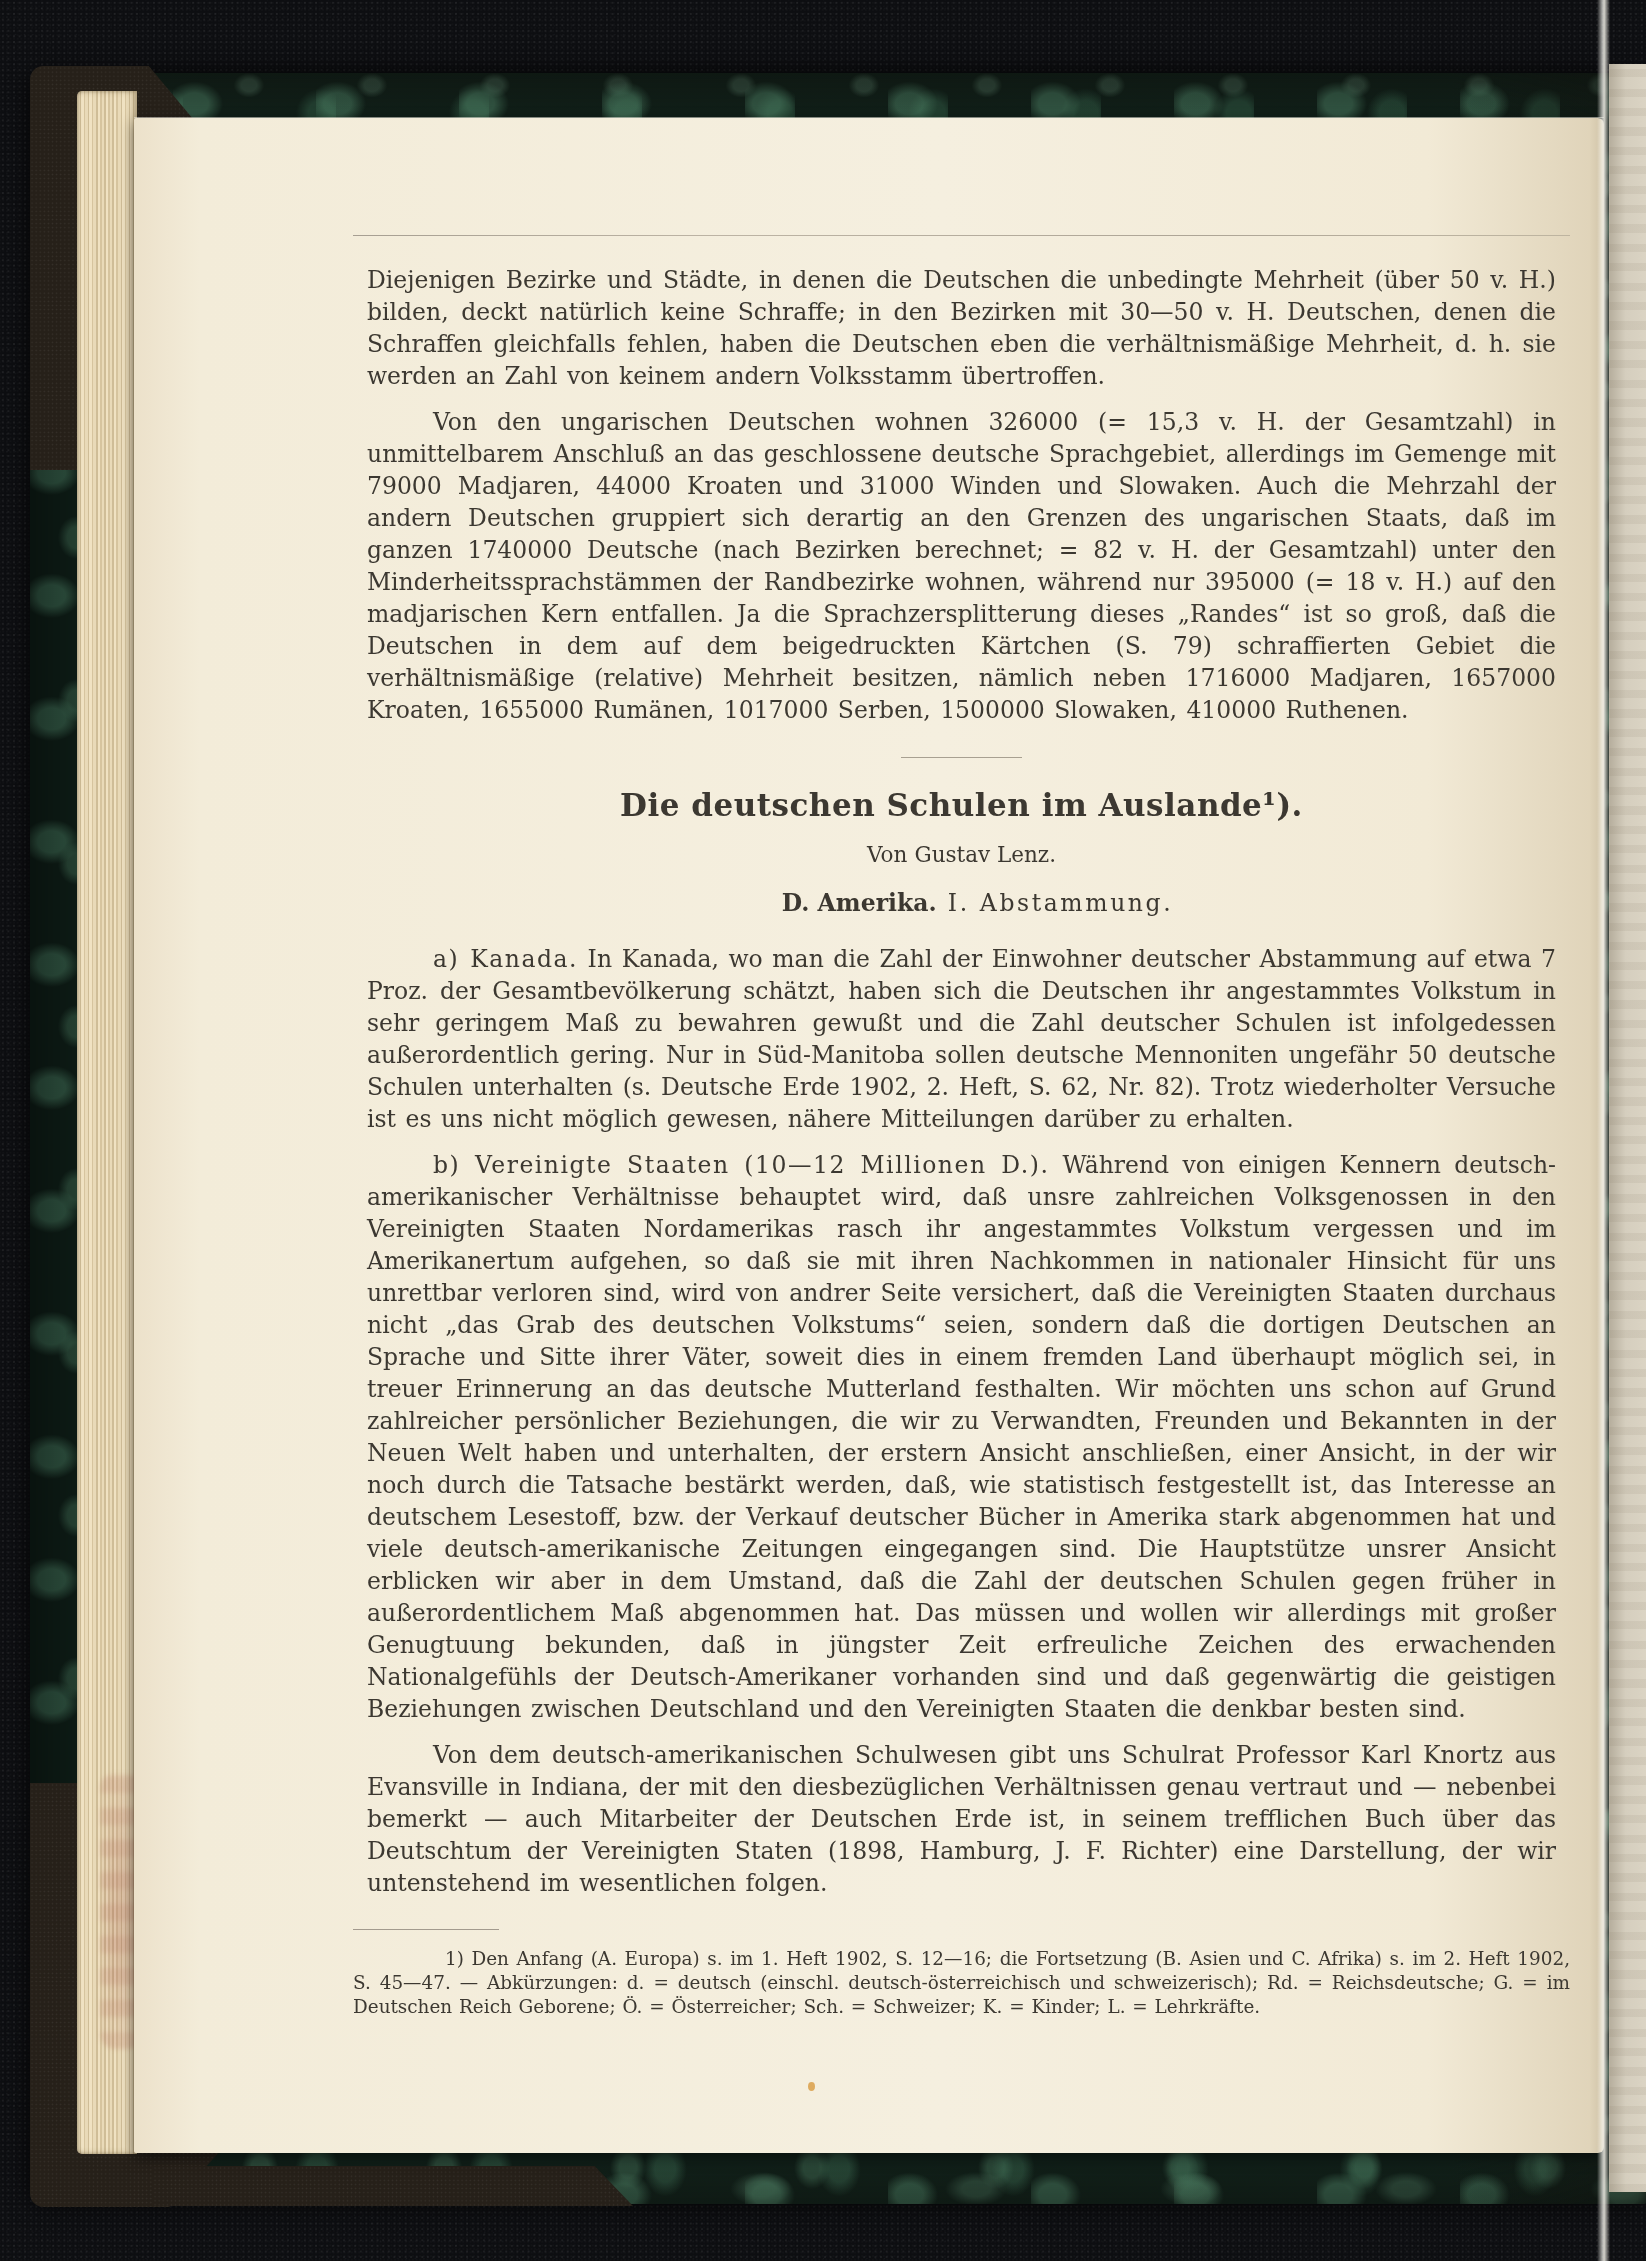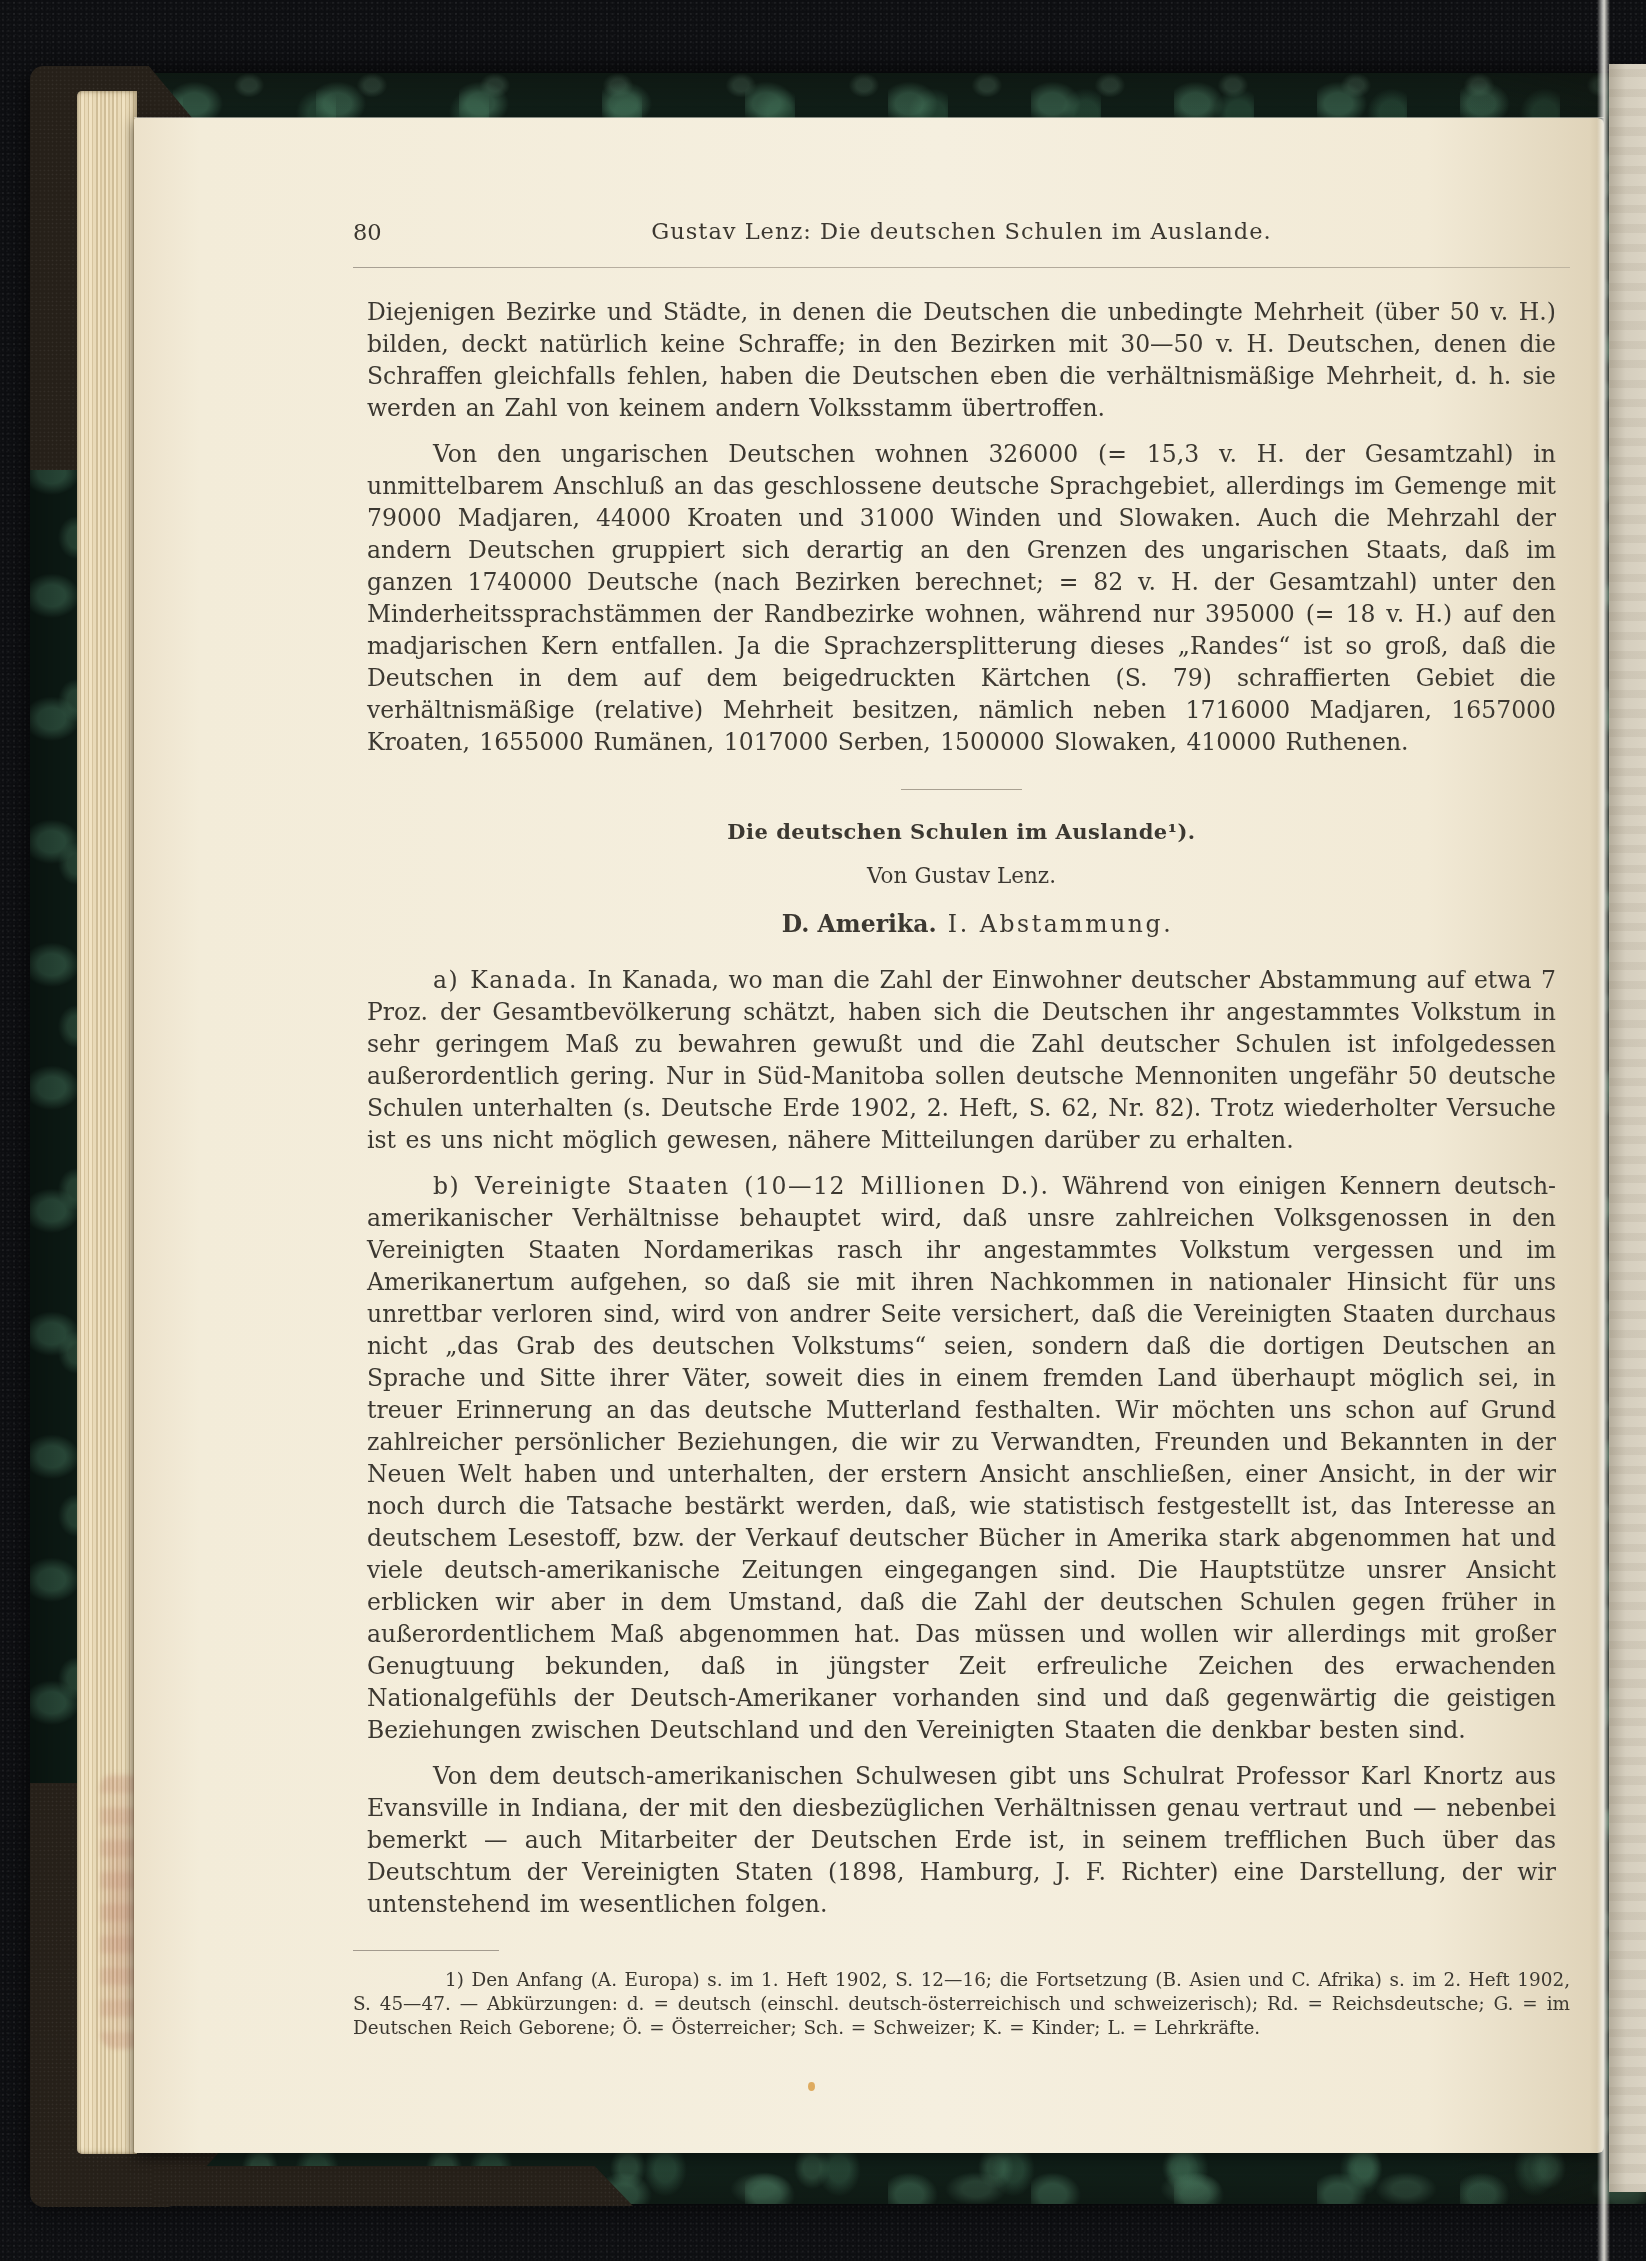--- a/index.html
+++ b/index.html
@@ -98,21 +98,21 @@
   .header-row{position:relative;height:32px;font-size:22.5px;}
   .pagenum{position:absolute;left:0;top:1px;}
   .running-title{display:block;text-align:center;letter-spacing:1px;}
   .head-rule{height:1px;margin-top:17.4px;opacity:.75;
     background:linear-gradient(90deg,#8d857a,#aaa091 30%,#968d7f 70%,#b2a996);}
   .bodytext{margin-top:28px;}
   p.body{font-size:23.5px;line-height:32px;text-align:justify;margin:14px;word-spacing:2px;}
   p.ind{text-indent:66px;}
   .lead{letter-spacing:1.5px;}
   .divider{width:121px;height:1px;background:#958c7d;margin:31px auto 29px auto;opacity:.8;}
-  h1.title{font-size:21px;font-weight:bold;text-align:center;margin:0 0 18.4px 0;letter-spacing:0.5px;}
+  h1.title{font-size:31px;font-weight:bold;text-align:center;margin:0 0 18.4px 0;letter-spacing:0.5px;}
   .byline{font-size:21.5px;text-align:center;margin:0 0 22.5px 0;}
   .byname{font-weight:normal;margin-left:7.2px;}
   .sechead{font-size:23.5px;text-align:center;margin:0 0 25.5px 0;}
   .seclabel{font-weight:bold;margin-left:32px;}
   .secsub{letter-spacing:2.6px;margin-left:11.2px;}
   .fnrule{width:146px;height:1px;background:#8f867a;margin:30px 0 17.4px 0;opacity:.8;}
   p.footnote{font-size:18.4px;line-height:24px;text-align:justify;margin:0;
     text-indent:92px;word-spacing:1px;}
 </style>
 </head>
@@ -124,24 +124,20 @@
   <div class="leather leather-tl"></div>
   <div class="leather leather-bl"></div>
   <div class="leather leather-bottom"></div>
 
   <div class="page-edges"></div>
   <div class="stamp-ghost"></div>
 
   <div class="page">
     <div class="page-inner">
 
-      <div class="header-row">
-        <span class="pagenum">80</span>
-        <span class="running-title">Gustav Lenz: Die deutschen Schulen im Auslande.</span>
-      </div>
       <div class="head-rule"></div>
 
       <div class="bodytext">
 
         <p class="body">Diejenigen Bezirke und Städte, in denen die Deutschen die unbedingte Mehrheit (über 50 v. H.) bilden, deckt natürlich keine Schraffe; in den Bezirken mit 30—50 v. H. Deutschen, denen die Schraffen gleichfalls fehlen, haben die Deutschen eben die verhältnismäßige Mehrheit, d. h. sie werden an Zahl von keinem andern Volksstamm übertroffen.</p>
 
         <p class="body ind">Von den ungarischen Deutschen wohnen 326000 (= 15,3 v. H. der Gesamtzahl) in unmittelbarem Anschluß an das geschlossene deutsche Sprachgebiet, allerdings im Gemenge mit 79000 Madjaren, 44000 Kroaten und 31000 Winden und Slowaken. Auch die Mehrzahl der andern Deutschen gruppiert sich derartig an den Grenzen des ungarischen Staats, daß im ganzen 1740000 Deutsche (nach Bezirken berechnet; = 82 v. H. der Gesamtzahl) unter den Minderheitssprachstämmen der Randbezirke wohnen, während nur 395000 (= 18 v. H.) auf den madjarischen Kern entfallen. Ja die Sprachzersplitterung dieses „Randes“ ist so groß, daß die Deutschen in dem auf dem beigedruckten Kärtchen (S. 79) schraffierten Gebiet die verhältnismäßige (relative) Mehrheit besitzen, nämlich neben 1716000 Madjaren, 1657000 Kroaten, 1655000 Rumänen, 1017000 Serben, 1500000 Slowaken, 410000 Ruthenen.</p>
 
         <div class="divider"></div>
 

